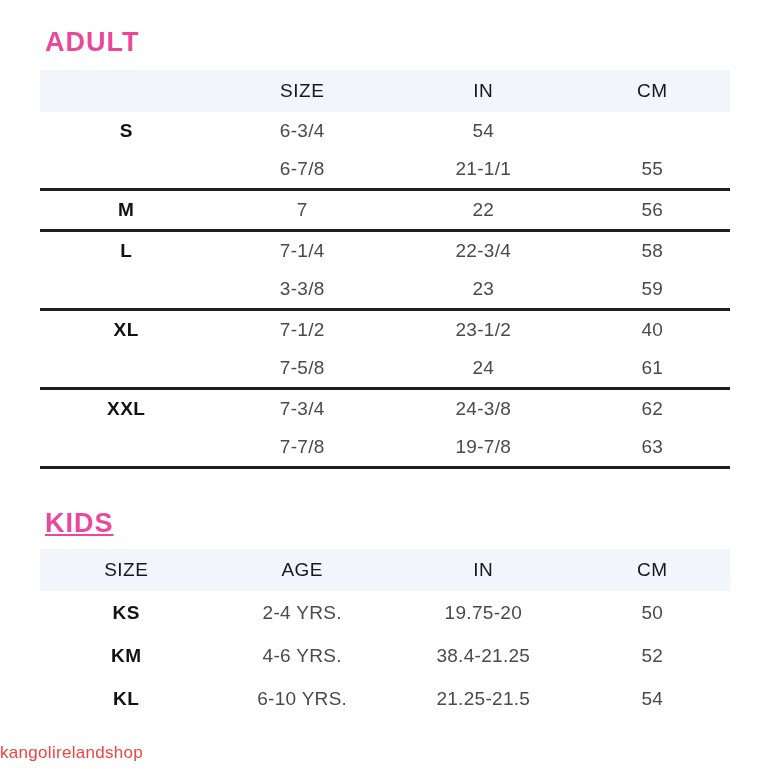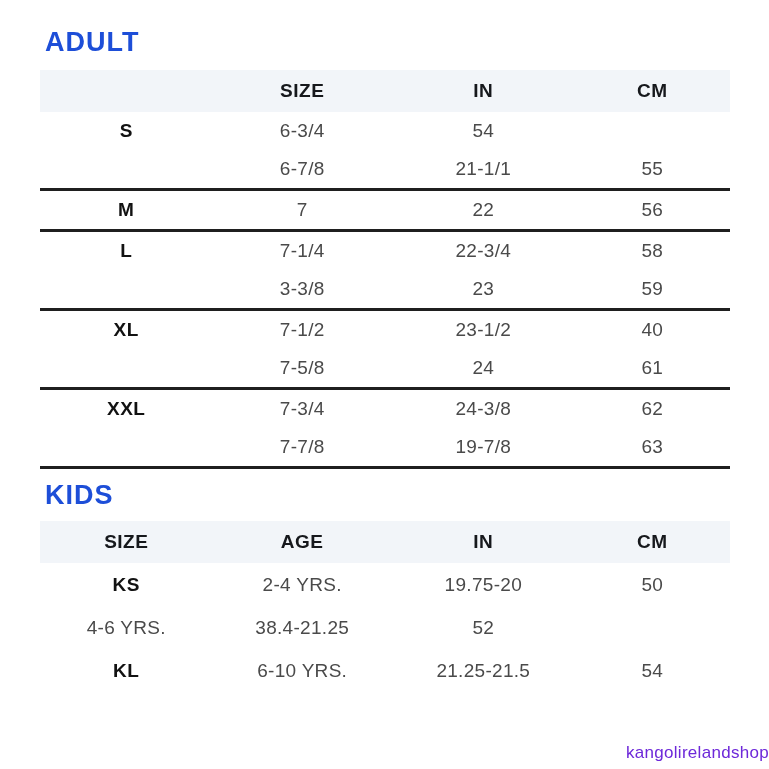--- a/index.html
+++ b/index.html
@@ -10,35 +10,35 @@
     height: 769px;
     background: #ffffff;
     font-family: "Liberation Sans", sans-serif;
     padding: 28px 39px 0 40px;
     overflow: hidden;
   }
   .section-title {
     font-size: 27px;
     font-weight: 800;
     letter-spacing: 1px;
-    color: #1d4ed8;
+    color: #ec4899;
     margin: 0 0 14px 5px;
     line-height: 28px;
   }
-  .kids-title { margin-top: 12px; margin-bottom: 12px; }
+  .kids-title { margin-top: 40px; margin-bottom: 12px; text-decoration: underline; }
 
   .grid-row {
     display: grid;
     grid-template-columns: 25% 26% 26.5% 22.5%;
     align-items: center;
   }
   .thead {
     background: #f2f5f9;
     height: 42px;
-    font-weight: 700;
+    font-weight: 400;
     font-size: 19px;
     letter-spacing: 0.5px;
     color: #16181c;
   }
   .cell { text-align: center; }
   .data-row {
     height: 38px;
     font-size: 19px;
     font-weight: 300;
     color: #4a4a4a;
@@ -51,23 +51,23 @@
     font-size: 19px;
     letter-spacing: 0.5px;
   }
   .size-group { border-bottom: 3px solid #1f1f1f; }
 
   .watermark {
     position: absolute;
     left: 0;
     right: 0;
     bottom: 6px;
-    text-align: right;
+    text-align: left;
     font-size: 17px;
-    color: #6d28d9;
+    color: #ef4444;
     letter-spacing: 0.3px;
   }
 </style>
 </head>
 <body>
 
 <div class="page">
 
   <h2 class="section-title">ADULT</h2>
 
@@ -158,20 +158,21 @@
       <div class="cell">CM</div>
     </div>
 
     <div class="grid-row data-row kids-row">
       <div class="cell label-cell">KS</div>
       <div class="cell">2-4 YRS.</div>
       <div class="cell">19.75-20</div>
       <div class="cell">50</div>
     </div>
     <div class="grid-row data-row kids-row">
+      <div class="cell label-cell">KM</div>
       <div class="cell">4-6 YRS.</div>
       <div class="cell">38.4-21.25</div>
       <div class="cell">52</div>
     </div>
     <div class="grid-row data-row kids-row">
       <div class="cell label-cell">KL</div>
       <div class="cell">6-10 YRS.</div>
       <div class="cell">21.25-21.5</div>
       <div class="cell">54</div>
     </div>

